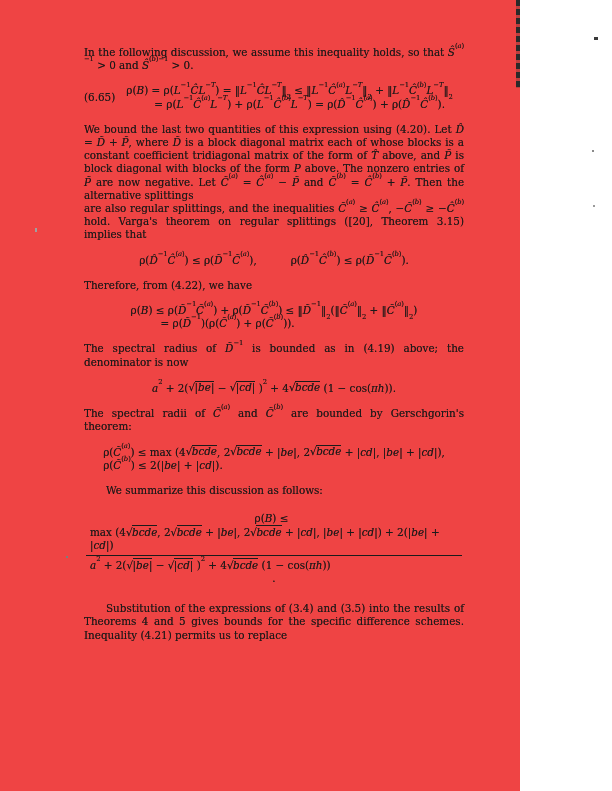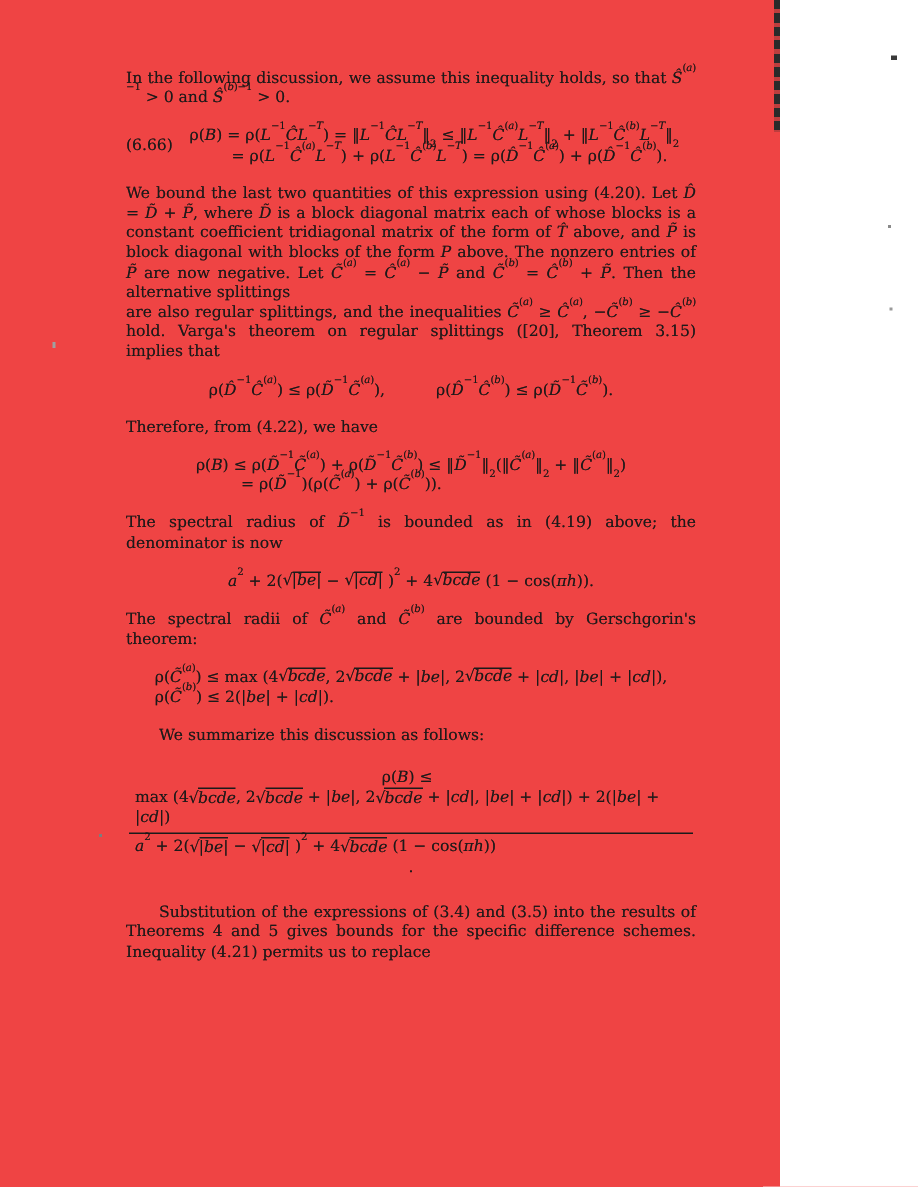--- a/index.html
+++ b/index.html
@@ -71,21 +71,21 @@
   <div class="artifact sp3"></div>
   <div class="artifact sp4"></div>
   <div class="artifact sp5"></div>
 
   <div class="text">
 
     <p class="para">In the following discussion, we assume this inequality holds, so that <i>Ŝ</i><sup>(<i>a</i>)−1</sup> &gt; 0 and <i>Ŝ</i><sup>(<i>b</i>)−1</sup> &gt; 0.</p>
 
 
     <div class="eqrow">
-      <span class="eqlabel">(6.66)</span>
+      <span class="eqlabel">(6.65)</span>
       <span class="eqcenter">
         <span class="eqgroup">
           <span class="eqline">ρ(<i>B</i>) = ρ(<i>L</i><sup>−1</sup><i>Ĉ</i><i>L</i><sup>−<i>T</i></sup>) = ‖<i>L</i><sup>−1</sup><i>Ĉ</i><i>L</i><sup>−<i>T</i></sup>‖<sub>2</sub> ≤ ‖<i>L</i><sup>−1</sup><i>Ĉ</i><sup>(<i>a</i>)</sup><i>L</i><sup>−<i>T</i></sup>‖<sub>2</sub> + ‖<i>L</i><sup>−1</sup><i>Ĉ</i><sup>(<i>b</i>)</sup><i>L</i><sup>−<i>T</i></sup>‖<sub>2</sub></span>
           <span class="eqline indent422">= ρ(<i>L</i><sup>−1</sup><i>Ĉ</i><sup>(<i>a</i>)</sup><i>L</i><sup>−<i>T</i></sup>) + ρ(<i>L</i><sup>−1</sup><i>Ĉ</i><sup>(<i>b</i>)</sup><i>L</i><sup>−<i>T</i></sup>) = ρ(<i>D̂</i><sup>−1</sup><i>Ĉ</i><sup>(<i>a</i>)</sup>) + ρ(<i>D̂</i><sup>−1</sup><i>Ĉ</i><sup>(<i>b</i>)</sup>).</span>
         </span>
       </span>
     </div>
 
     <p class="para">We bound the last two quantities of this expression using (4.20). Let <i>D̂</i> = <i>D̃</i> + <i>P̃</i>, where <i>D̃</i> is a block diagonal matrix each of whose blocks is a constant coefficient tridiagonal matrix of the form of <i>T̂</i> above, and <i>P̃</i> is block diagonal with blocks of the form <i>P</i> above. The nonzero entries of <i>P̃</i> are now negative. Let <i>C̃</i><sup>(<i>a</i>)</sup> = <i>Ĉ</i><sup>(<i>a</i>)</sup> − <i>P̃</i> and <i>C̃</i><sup>(<i>b</i>)</sup> = <i>Ĉ</i><sup>(<i>b</i>)</sup> + <i>P̃</i>. Then the alternative splittings</p>
 

